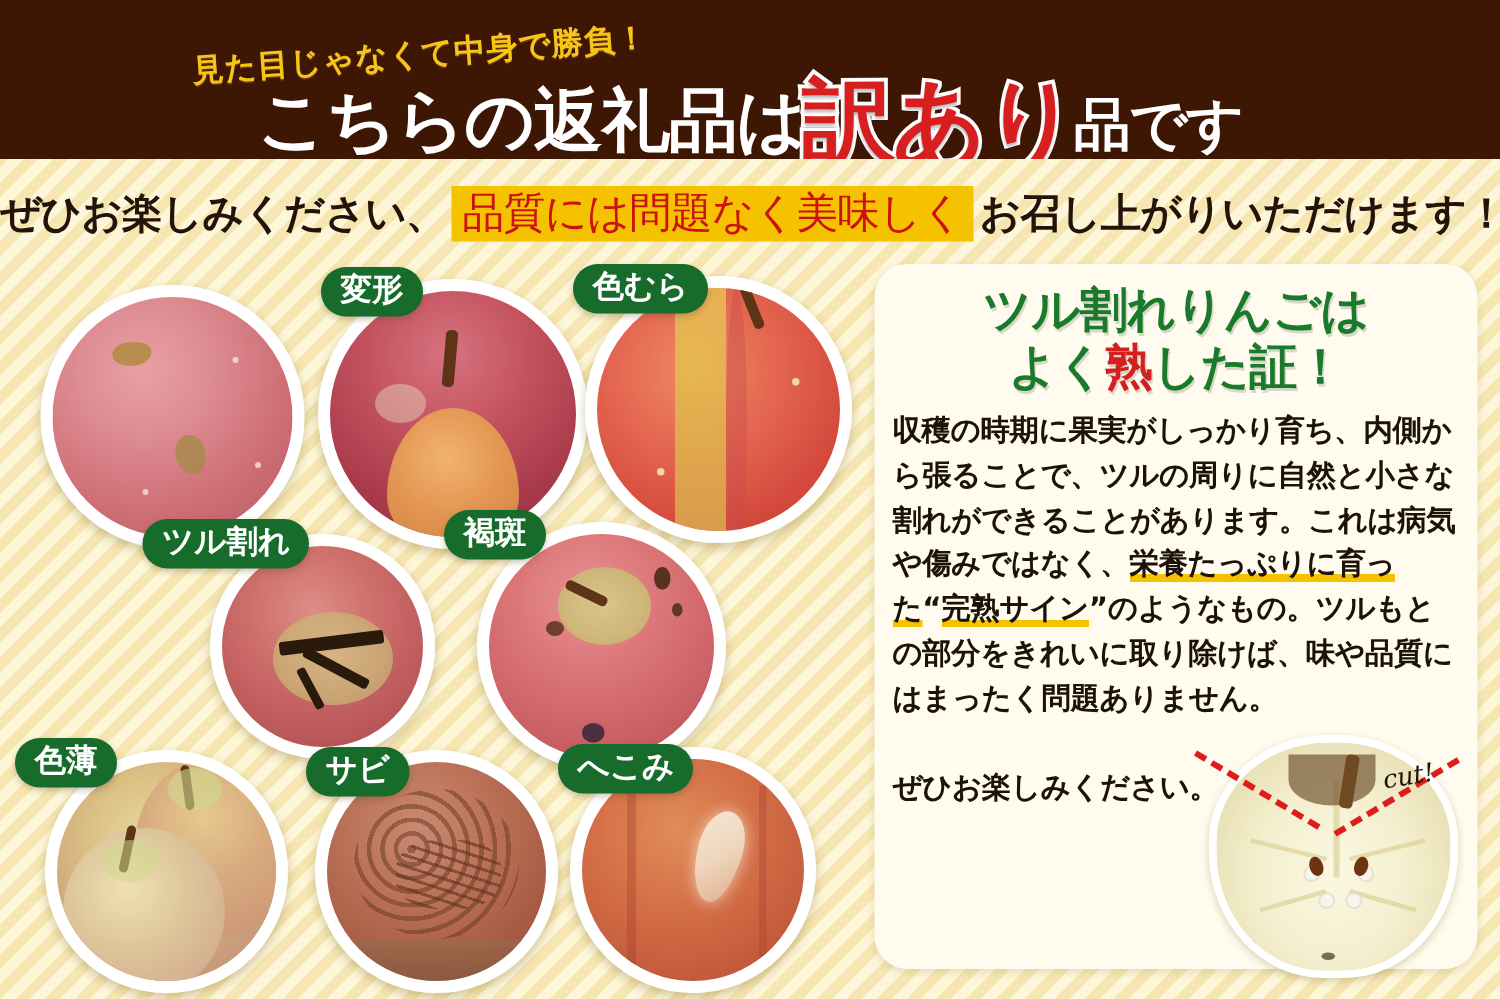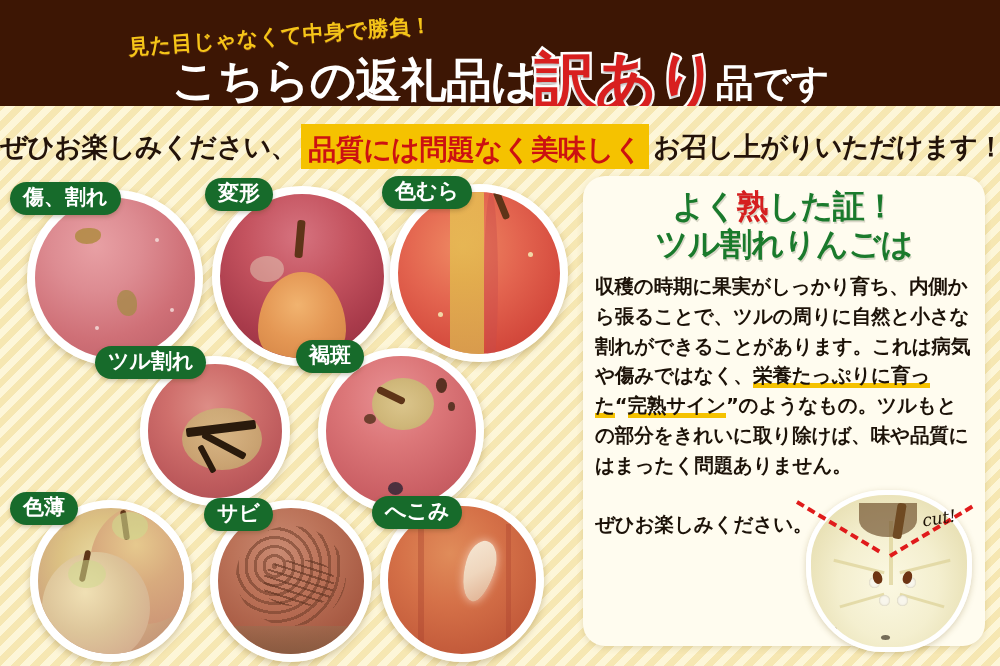--- a/index.html
+++ b/index.html
@@ -103,23 +103,23 @@
     font-size: 27px;
     font-weight: bold;
     letter-spacing: -0.5px;
     vertical-align: middle;
   }
   .sub-hl {
     display: inline-block;
     background: #f5c200;
     color: #cc1111;
     font-size: 28px;
-    font-weight: bold;
+    font-weight: normal;
     letter-spacing: -0.5px;
-    padding: 12px 7px 5px 7px;
+    padding: 4px 7px 5px 7px;
     margin: 0 4px;
     vertical-align: middle;
     text-align: center;
   }
 
   
   .photo {
     position: absolute;
     border-radius: 50%;
     border: 8px solid #ffffff;
@@ -305,29 +305,28 @@
   </div>
 
   <div class="photo skin-kizu" style="left:27px; top:190px; width:176px; height:176px;">
     <div class="flesh"></div>
     <div class="spot" style="left:40px; top:30px; width:26px; height:16px; background:#b08b42; opacity:.85; border-radius:50% 40% 55% 45%;"></div>
     <div class="spot" style="left:82px; top:92px; width:20px; height:26px; background:#a98a4c; opacity:.85; border-radius:45% 55% 40% 60%;"></div>
     <div class="spot" style="left:120px; top:40px; width:4px; height:4px; background:#f6e2e0; opacity:.8;"></div>
     <div class="spot" style="left:60px; top:128px; width:4px; height:4px; background:#f6e2e0; opacity:.8;"></div>
     <div class="spot" style="left:135px; top:110px; width:4px; height:4px; background:#f6e2e0; opacity:.8;"></div>
   </div>
-  <div class="badge" style="left:10px; top:182px;">傷、割れ</div>
 
   <div class="photo skin-henkei" style="left:212px; top:186px; width:180px; height:180px;">
     <div class="flesh"></div>
     <div class="spot" style="left:38px; top:78px; width:88px; height:95px; background:radial-gradient(circle at 45% 35%, #f1b36f 0%, #e49754 45%, #cf7f41 100%); border-radius:50% 50% 48% 48% / 62% 62% 38% 38%;"></div>
     <div class="stem" style="left:76px; top:26px; width:8px; height:38px; transform:rotate(5deg);"></div>
     <div class="spot" style="left:30px; top:62px; width:34px; height:26px; background:#e6dcc4; opacity:.45; border-radius:50%;"></div>
   </div>
-  <div class="badge" style="left:205px; top:178px;">変形</div>
+  <div class="badge" style="left:214px; top:178px;">変形</div>
 
   <div class="photo skin-iromura" style="left:390px; top:184px; width:178px; height:178px;">
     <div class="flesh"></div>
     <div class="streak" style="left:52px; top:-6px; width:34px; height:190px; background:linear-gradient(to bottom, #e8cf55, #e0c24a, #d9b956); opacity:.72; border-radius:0;"></div>
     <div class="streak" style="left:86px; top:0px; width:14px; height:180px; background:#c94c4a; opacity:.40;"></div>
     <div class="stem" style="left:100px; top:-2px; width:7px; height:30px; transform:rotate(-22deg);"></div>
     <div class="spot" style="left:130px; top:60px; width:5px; height:5px; background:#f3e6b0; opacity:.9;"></div>
     <div class="spot" style="left:40px; top:120px; width:5px; height:5px; background:#f3e6b0; opacity:.9;"></div>
   </div>
   <div class="badge" style="left:382px; top:176px;">色むら</div>
@@ -375,22 +374,22 @@
     <div class="flesh"></div>
     <div class="spot" style="left:76px; top:34px; width:30px; height:62px; background:linear-gradient(135deg, #f6e7d4, #efd6bd 50%, #dfae8e); border-radius:50% 50% 45% 55% / 40% 40% 60% 60%; transform:rotate(16deg); box-shadow:0 0 10px rgba(255,240,225,.7);"></div>
     <div class="streak" style="left:30px; top:10px; width:6px; height:140px; background:#a43c2c; opacity:.35; border-radius:0;"></div>
     <div class="streak" style="left:118px; top:18px; width:5px; height:130px; background:#a43c2c; opacity:.32; border-radius:0;"></div>
   </div>
   <div class="badge" style="left:372px; top:496px;">へこみ</div>
 
   <div id="right-panel">
 
     <div id="panel-heading">
+      <span class="ph-line ph-green">ツル割れりんごは</span>
       <span class="ph-line"><span class="ph-green">よく</span><span class="ph-red">熟</span><span class="ph-green">した証！</span></span>
-      <span class="ph-line ph-green">ツル割れりんごは</span>
     </div>
 
     <div id="panel-body"><span>収穫の時期に果実がしっかり育ち、内側から張ることで、ツルの周りに自然と小さな割れができることがあります。これは病気や傷みではなく、</span><span class="ul-y">栄養たっぷりに育った</span><span>“</span><span class="ul-y">完熟サイン</span><span>”のようなもの。ツルもとの部分をきれいに取り除けば、味や品質にはまったく問題ありません。</span><br><br><span>ぜひお楽しみください。</span></div>
 
   </div>
 
   <div id="cut-apple-wrap">
     <div id="cut-apple">
       <div class="core-line" style="left:78px; top:26px; width:4px; height:64px;"></div>
       <div class="core-line" style="left:22px; top:70px; width:52px; height:3px; transform:rotate(14deg);"></div>

